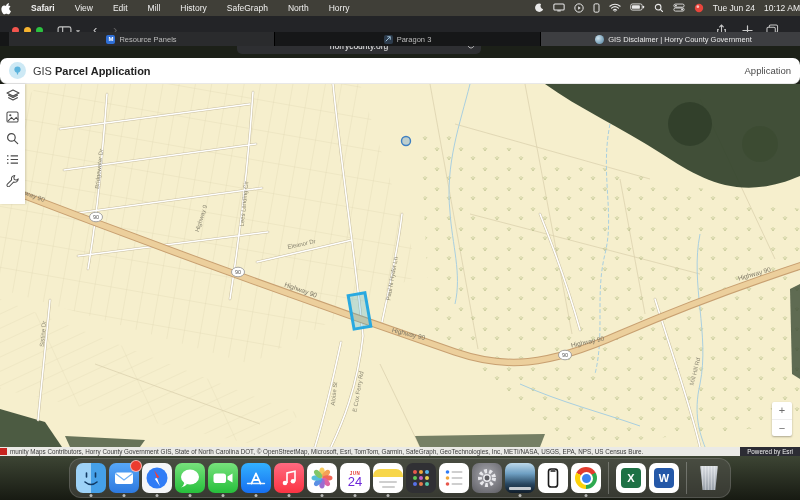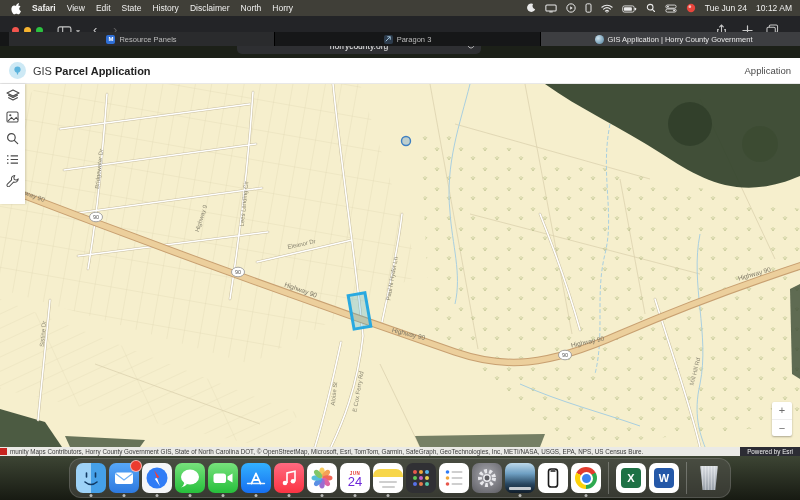--- a/index.html
+++ b/index.html
@@ -1,21 +1,21 @@
 <!DOCTYPE html>
 <html><head>
 <meta charset="utf-8">
 <style>
   html,body{margin:0;padding:0;background:#000;}
   .stage{position:relative;width:800px;height:500px;overflow:hidden;font-family:"Liberation Sans",sans-serif;background:#1c2018;}
   
   .menubar{position:absolute;top:0;left:0;width:800px;height:16px;background:#403f38;display:flex;align-items:center;color:#f1f1f0;font-size:8.5px;}
-  .menubar .left{display:flex;align-items:center;gap:11px;padding-left:10px;}
+  .menubar .left{display:flex;align-items:center;gap:20px;padding-left:0;}
   .menubar .left .app{font-weight:bold;}
-  .menubar .right{margin-left:auto;display:flex;align-items:flex-end;gap:9px;padding-right:8px;}
+  .menubar .right{margin-left:auto;display:flex;align-items:flex-start;gap:9px;}
   .sico{display:flex;align-items:center;}
   
   .toolbar{position:absolute;top:16px;left:0;width:800px;height:28px;background:#232427;}
   .tl{position:absolute;top:11px;width:7px;height:7px;border-radius:50%;}
   .tl.r{left:12px;background:#f3554e;}
   .tl.y{left:24px;background:#f6b32f;}
   .tl.g{left:36px;background:#2bc240;}
   .tbtn{position:absolute;top:6px;color:#c8c8c8;font-size:12px;line-height:16px;}
   .urlfield{position:absolute;left:237px;top:21px;width:244px;height:17px;background:#2e2f32;border-radius:5px;display:flex;align-items:center;justify-content:center;color:#ececec;font-size:8.5px;}
   .urlfield .refresh{position:absolute;right:5px;top:3px;}
@@ -24,21 +24,21 @@
   .tabbar{position:absolute;top:32px;left:0;width:800px;height:14px;background:#151617;display:flex;padding-left:9px;}
   .tab{width:266px;height:14px;display:flex;align-items:center;justify-content:center;gap:4px;font-size:7.5px;color:#bdbdbd;border-right:1px solid #000;box-sizing:border-box;}
   .tab.t1{background:#2a2b2d;}
   .tab.t2{background:#161718;}
   .tab.t3{background:#3d3e41;color:#e9e9e9;}
   .fav{width:9px;height:9px;border-radius:2px;display:flex;align-items:center;justify-content:center;flex:0 0 auto;}
   .fav.m{background:#2f6fd6;color:#fff;font-size:6px;font-weight:bold;}
   .fav.p{background:#2c3b4c;}
   .fav.g{border-radius:50%;background:radial-gradient(circle at 35% 35%,#cfe3ee,#7fa6bd 60%,#5c87a1);}
   
-  .appheader{position:absolute;top:58px;left:0;width:800px;height:26px;background:#ffffff;display:flex;align-items:center;border-bottom:1px solid #e8e8e8;box-sizing:border-box;}
+  .appheader{position:absolute;top:58px;left:0;width:800px;height:26px;background:#ffffff;display:flex;align-items:center;border-bottom:1px solid #e8e8e8;box-sizing:border-box;border-radius:7px;}
   .applogo{width:17px;height:17px;border-radius:50%;background:#cde9f5;margin:0 7px 0 9px;display:flex;align-items:center;justify-content:center;}
   .apptitle{font-size:11px;color:#3a3a3a;}
   .apptitle b{color:#222;}
   .disclaimer{margin-left:auto;padding-right:9px;font-size:9.5px;color:#4a4a4a;}
   
   .toolpanel{position:absolute;top:84px;left:0;width:25px;height:120px;background:#fff;box-shadow:1px 0 2px rgba(0,0,0,.15);display:flex;flex-direction:column;align-items:center;padding-top:5px;gap:9px;box-sizing:border-box;z-index:5;}
   .toolpanel svg{display:block;}
   
   .map{position:absolute;top:84px;left:0;width:800px;height:363px;background:#f6efcd;}
   .zoombox{position:absolute;left:772px;top:402px;width:20px;height:34px;background:#fff;border-radius:2px;box-shadow:0 1px 2px rgba(0,0,0,.3);display:flex;flex-direction:column;z-index:6;}
@@ -94,23 +94,23 @@
   <div class="menubar">
     <div class="left">
       <span class="sico">
         <svg width="11" height="13" viewBox="0 0 16 18">
             <path fill="#fff" d="M11.9 4.3c.8-.9 1.3-2.1 1.2-3.3-1.1.1-2.4.8-3.2 1.7-.7.8-1.3 2-1.1 3.2 1.2.1 2.4-.7 3.1-1.6zm1.5 5.2c0-2.1 1.7-3.1 1.8-3.2-1-1.4-2.5-1.6-3-1.7-1.3-.1-2.5.8-3.2.8-.7 0-1.7-.8-2.8-.7-1.4 0-2.8.8-3.5 2.1-1.5 2.6-.4 6.5 1.1 8.6.7 1 1.6 2.2 2.7 2.1 1.1 0 1.5-.7 2.8-.7s1.7.7 2.8.7c1.2 0 1.9-1 2.6-2.1.8-1.2 1.2-2.4 1.2-2.4-.1-.1-2.5-1-2.5-3.5z"></path>
           </svg>
       </span>
       <span class="app">Safari</span>
       <span>View</span>
       <span>Edit</span>
-      <span>State</span>
+      <span>Mill</span>
       <span>History</span>
-      <span>Disclaimer</span>
+      <span>SafeGraph</span>
       <span>North</span>
       <span>Horry</span>
     </div>
     <div class="right">
       <span class="sico">
           <svg width="10" height="10" viewBox="0 0 12 12">
             <path fill="#e9e9e9" d="M8.5 1.2A5 5 0 1 0 11 7.5 4.2 4.2 0 0 1 8.5 1.2z"></path>
           </svg>
         </span>
       <span class="sico">
@@ -210,21 +210,21 @@
     <div class="tab t2">
       <span class="fav p">
           <svg width="6" height="6" viewBox="0 0 8 8">
             <path d="M1 7L7 1M3 1h4v4" fill="none" stroke="#9fc1d8" stroke-width="1.3"></path>
           </svg>
         </span>
       <span>Paragon 3</span>
     </div>
     <div class="tab t3">
       <span class="fav g"></span>
-      <span>GIS Application | Horry County Government</span>
+      <span>GIS Disclaimer | Horry County Government</span>
     </div>
   </div>
 
   <div class="appheader">
     <span class="applogo">
       <svg width="11" height="11" viewBox="0 0 12 12">
           <circle cx="6" cy="5" r="3.4" fill="#5db4dd"></circle>
           <rect x="5.3" y="7" width="1.4" height="3.4" rx=".6" fill="#5db4dd"></rect>
         </svg>
     </span>

